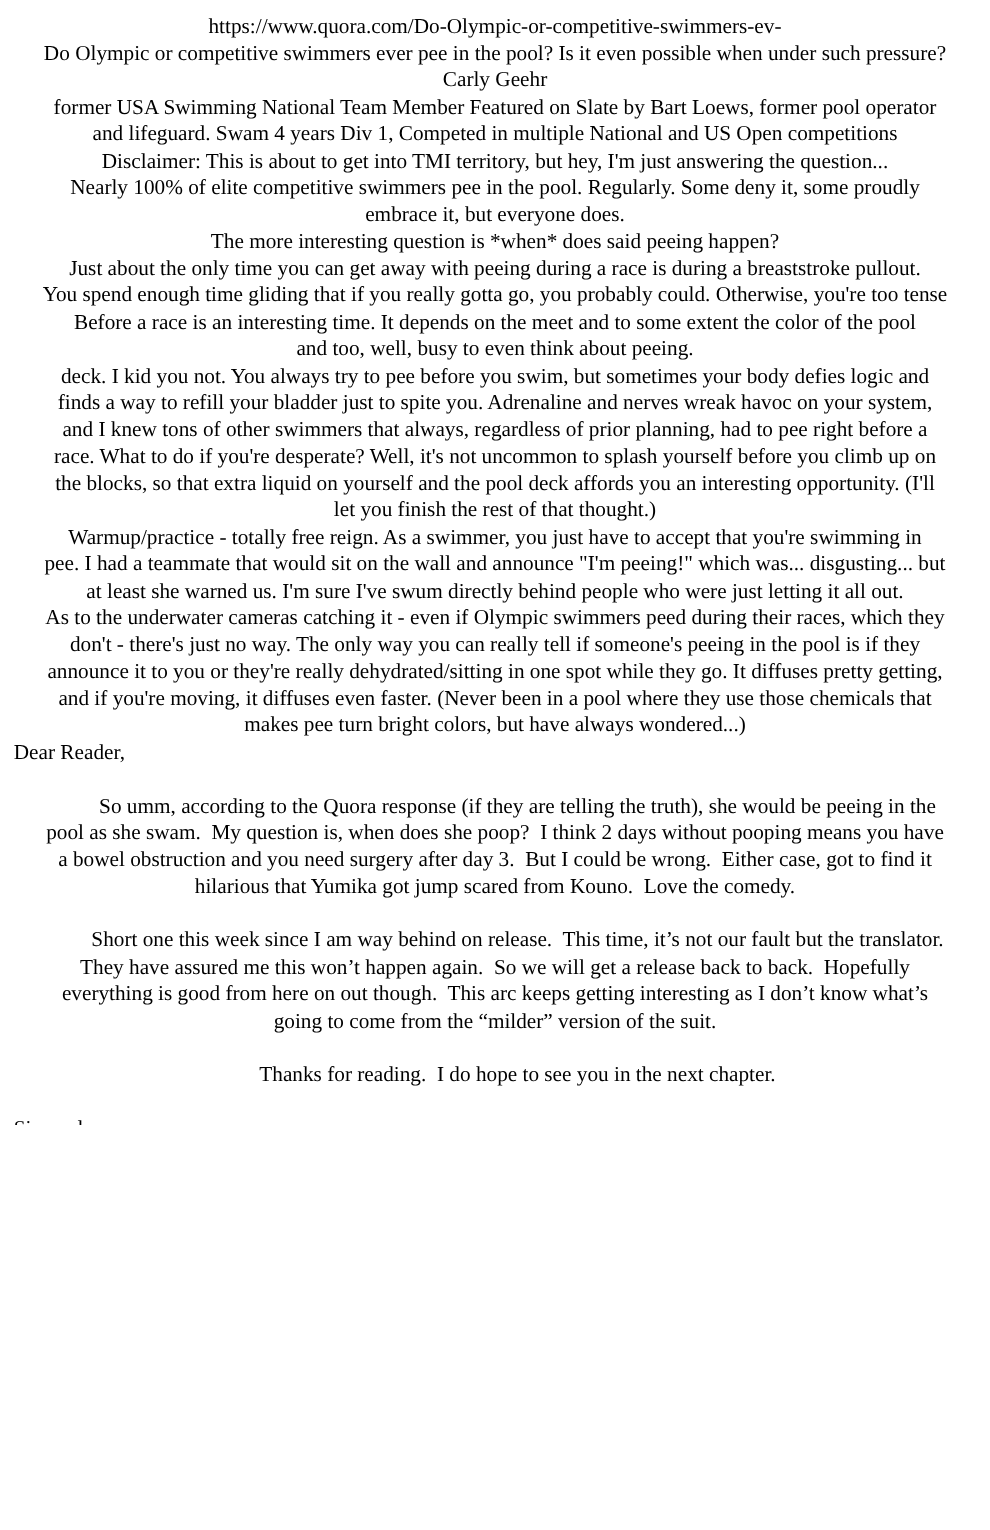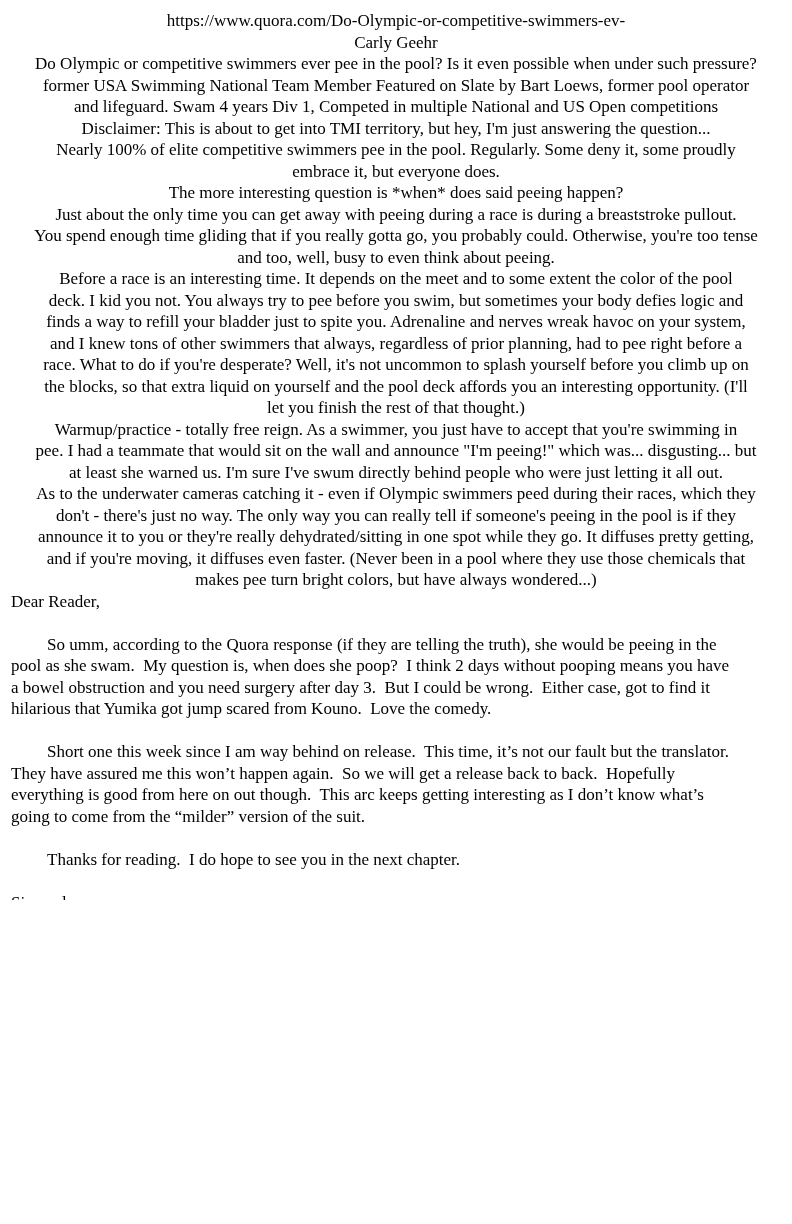--- a/index.html
+++ b/index.html
@@ -22,43 +22,43 @@
   .q-line {
     white-space: pre-wrap;
     padding: 0 8px;
   }
   .letter {
     padding: 0 11px;
     text-align: left;
   }
   .salutation { margin-bottom: 21.5px; }
   .paragraph { margin-bottom: 21.5px; }
-  .l-line { white-space: pre-wrap; }
+  .l-line { white-space: pre-wrap; text-align: center; }
   .l-line.indent { text-indent: 36px; }
   .closing { margin-bottom: 21.5px; }
 </style>
 </head>
 <body>
 
 <div class="page">
 
   <div class="quora-block">
       <div class="q-line">https://www.quora.com/Do-Olympic-or-competitive-swimmers-ev-</div>
+      <div class="q-line">Do Olympic or competitive swimmers ever pee in the pool? Is it even possible when under such pressure?</div>
       <div class="q-line">Carly Geehr</div>
-      <div class="q-line">Do Olympic or competitive swimmers ever pee in the pool? Is it even possible when under such pressure?</div>
       <div class="q-line">former USA Swimming National Team Member Featured on Slate by Bart Loews, former pool operator</div>
       <div class="q-line">and lifeguard. Swam 4 years Div 1, Competed in multiple National and US Open competitions</div>
       <div class="q-line">Disclaimer: This is about to get into TMI territory, but hey, I'm just answering the question...</div>
       <div class="q-line">Nearly 100% of elite competitive swimmers pee in the pool. Regularly. Some deny it, some proudly</div>
       <div class="q-line">embrace it, but everyone does.</div>
       <div class="q-line">The more interesting question is *when* does said peeing happen?</div>
       <div class="q-line">Just about the only time you can get away with peeing during a race is during a breaststroke pullout.</div>
       <div class="q-line">You spend enough time gliding that if you really gotta go, you probably could. Otherwise, you're too tense</div>
+      <div class="q-line">Before a race is an interesting time. It depends on the meet and to some extent the color of the pool</div>
       <div class="q-line">and too, well, busy to even think about peeing.</div>
-      <div class="q-line">Before a race is an interesting time. It depends on the meet and to some extent the color of the pool</div>
       <div class="q-line">deck. I kid you not. You always try to pee before you swim, but sometimes your body defies logic and</div>
       <div class="q-line">finds a way to refill your bladder just to spite you. Adrenaline and nerves wreak havoc on your system,</div>
       <div class="q-line">and I knew tons of other swimmers that always, regardless of prior planning, had to pee right before a</div>
       <div class="q-line">race. What to do if you're desperate? Well, it's not uncommon to splash yourself before you climb up on</div>
       <div class="q-line">the blocks, so that extra liquid on yourself and the pool deck affords you an interesting opportunity. (I'll</div>
       <div class="q-line">let you finish the rest of that thought.)</div>
       <div class="q-line">Warmup/practice - totally free reign. As a swimmer, you just have to accept that you're swimming in</div>
       <div class="q-line">pee. I had a teammate that would sit on the wall and announce "I'm peeing!" which was... disgusting... but</div>
       <div class="q-line">at least she warned us. I'm sure I've swum directly behind people who were just letting it all out.</div>
       <div class="q-line">As to the underwater cameras catching it - even if Olympic swimmers peed during their races, which they</div>

